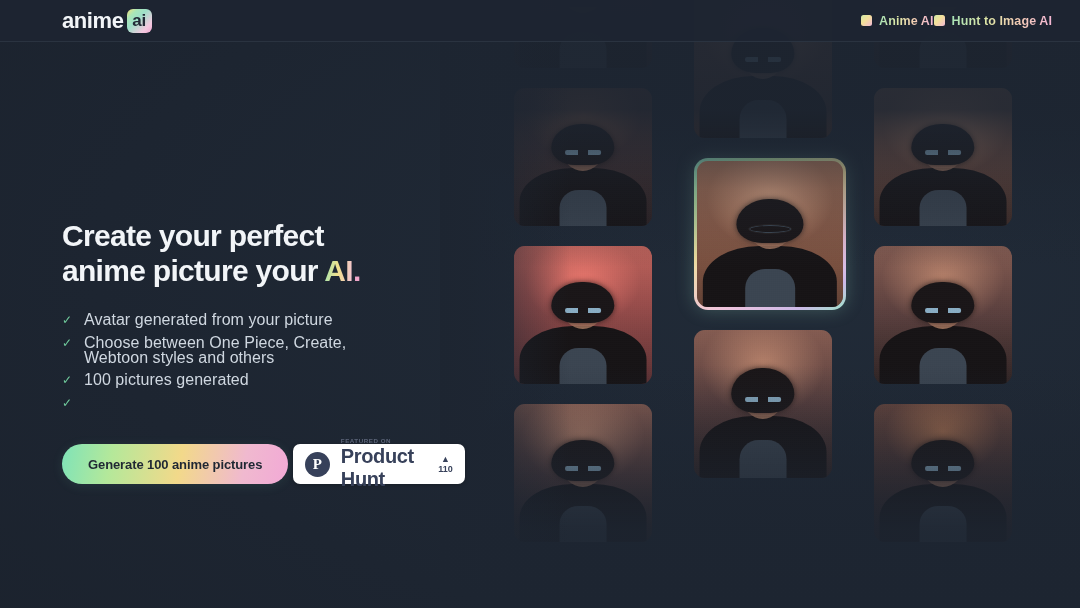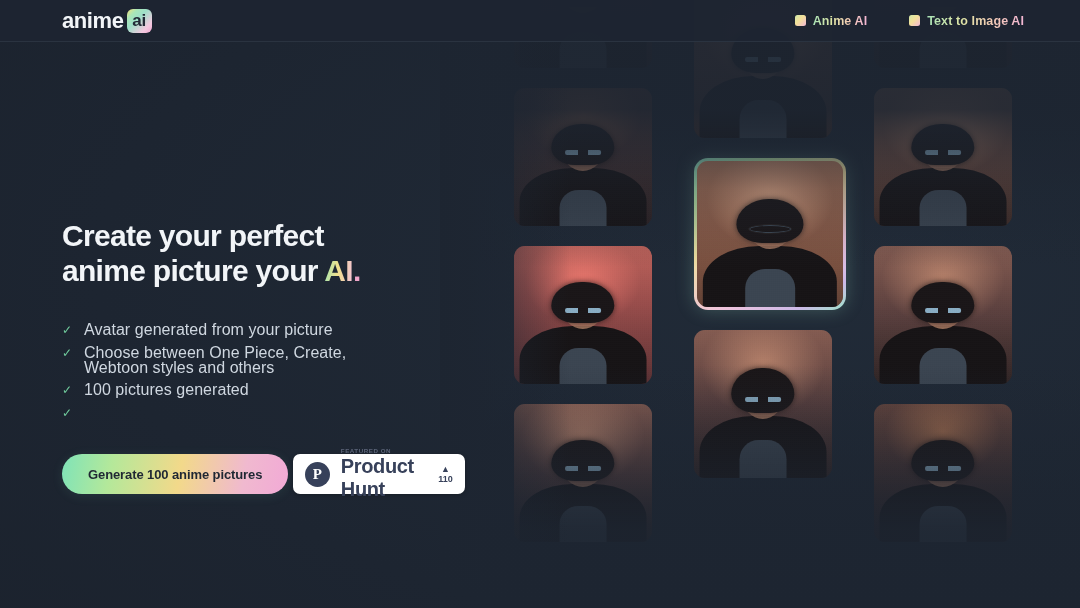--- a/index.html
+++ b/index.html
@@ -29,21 +29,21 @@
 
   
   .header {
     position: absolute;
     top: 0; left: 0;
     width: 1080px;
     height: 42px;
     display: flex;
     align-items: center;
     justify-content: space-between;
-    padding: 0 56px 0 62px;
+    padding: 0 28px 0 62px;
     border-bottom: 1px solid #2a3340;
     background: rgba(29,37,49,0.85);
     z-index: 20;
   }
 
   .logo {
     display: flex;
     align-items: center;
     gap: 1px;
     cursor: pointer;
@@ -69,21 +69,20 @@
     color: #222a36;
     font-size: 17px;
     font-weight: 700;
     letter-spacing: -0.3px;
     line-height: 1;
   }
 
   .nav {
     display: flex;
     align-items: center;
-    gap: 42px;
   }
   .nav-link {
     display: inline-flex;
     align-items: center;
     gap: 7px;
     font-size: 12.5px;
     font-weight: 700;
     letter-spacing: 0.1px;
     cursor: pointer;
     text-decoration: none;
@@ -111,21 +110,21 @@
     width: 420px;
     z-index: 10;
   }
 
   .headline {
     font-size: 30px;
     line-height: 1.17;
     font-weight: 700;
     letter-spacing: -0.7px;
     color: #f2f5f8;
-    margin-bottom: 34px;
+    margin-bottom: 24px;
   }
   .headline .grad {
     background: linear-gradient(95deg, #9fe6b4 0%, #f0e08c 48%, #f4c0da 100%);
     -webkit-background-clip: text;
     background-clip: text;
     color: transparent;
     -webkit-text-fill-color: transparent;
   }
   .headline .dot { color: #f0a6cb; }
 
@@ -581,21 +580,21 @@
         <span class="logo-badge">ai</span>
     </div>
 
     <div class="nav">
       <a class="nav-link">
         <span class="nav-sq"></span>
         <span class="nav-label">Anime AI</span>
       </a>
       <a class="nav-link">
         <span class="nav-sq"></span>
-        <span class="nav-label">Text to Image AI</span>
+        <span class="nav-label">Hunt to Image AI</span>
       </a>
     </div>
   </div>
 
   <div class="hero">
     <h1 class="headline">
       <span>Create your perfect</span><br>
       <span>anime picture your </span><span class="grad">AI</span><span class="dot">.</span>
     </h1>
 

